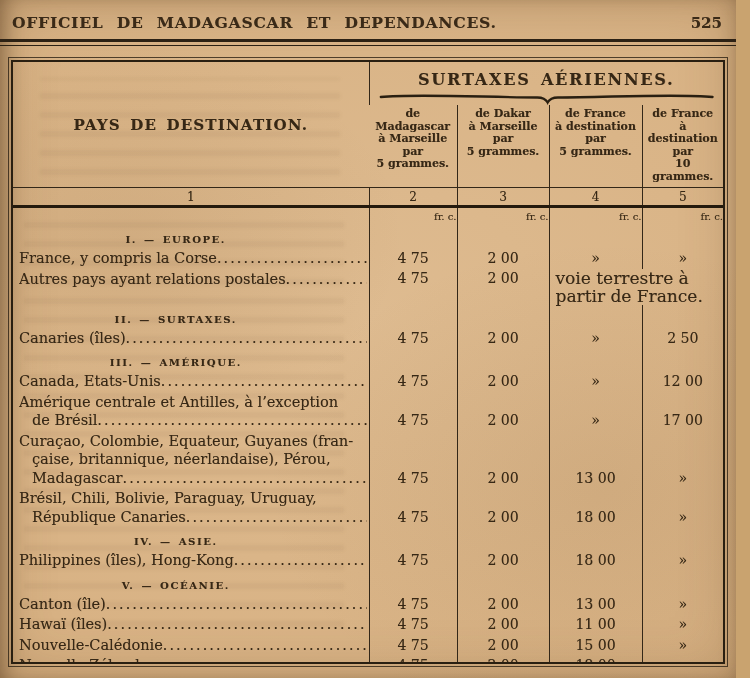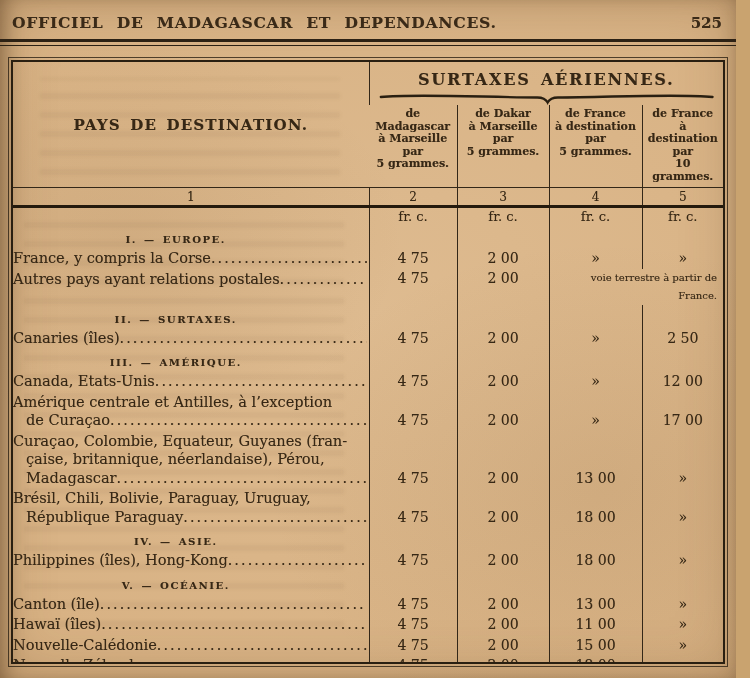--- a/index.html
+++ b/index.html
@@ -27,30 +27,30 @@
   table{width:100%;height:100%;border-collapse:collapse;table-layout:fixed;color:#3627156;}
   table{color:#362715;}
   th,td{border-left:1.5px solid #332718;padding:0;}
   th:first-child,td:first-child{border-left:none;}
 
   th.pays{width:356px;font-size:15px;font-weight:bold;letter-spacing:1.2px;word-spacing:3px;text-align:center;vertical-align:middle;}
   th.surtaxes{font-weight:bold;font-size:16px;letter-spacing:1.8px;word-spacing:3px;text-align:center;padding-top:8px;vertical-align:top;}
   .brace-wrap{display:block;margin:3px auto 0;width:96%;height:13px;}
   th.desc{font-size:11px;font-weight:bold;line-height:12.5px;text-align:center;vertical-align:top;padding:3px 1px 4px;}
   td.num{font-size:12px;text-align:center;height:17px;border-top:1.5px solid #332718;border-bottom:3.5px solid #241a0d;vertical-align:middle;}
-  td.unit{font-size:13px;text-align:center;height:17px;vertical-align:middle;}
-
-  td.label-cell{font-size:14.5px;text-align:left;padding:1px 2px 1px 0;vertical-align:bottom;}
+  td.unit{font-size:10px;text-align:right;height:17px;vertical-align:middle;}
+
+  td.label-cell{font-size:14.5px;text-align:left;padding:1px 2px 1px 6px;vertical-align:bottom;}
   .lab-line{display:flex;align-items:baseline;white-space:nowrap;overflow:hidden;line-height:18.5px;}
   .lab-line.cont{padding-left:13px;}
   .dots{flex:1 1 auto;overflow:hidden;white-space:nowrap;min-width:8px;}
   .dots::after{content:"....................................................................................";letter-spacing:2.2px;font-size:14px;}
   td.val{font-size:14px;text-align:center;vertical-align:bottom;line-height:18.5px;padding-bottom:1px;white-space:pre;}
   tr.has-note td{vertical-align:top;}
-  td.note-cell{font-size:10px;text-align:right;line-height:18px;padding:0 6px;vertical-align:top;}
+  td.note-cell{font-size:17px;text-align:left;line-height:18px;padding:0 6px;vertical-align:top;}
   tr.section td.sec-label{font-size:10px;font-weight:bold;letter-spacing:1.6px;word-spacing:2px;text-align:center;padding:9px 30px 3px 0;vertical-align:bottom;}
   .ink{text-shadow:.3px .3px 0 rgba(54,39,21,.35);}
 </style>
 </head>
 <body>
 
 <div class="page">
   <div class="bleed b1"></div>
   <div class="bleed b2"></div>
 
@@ -189,21 +189,21 @@
               <td class="val ink">2 00</td>
               <td class="val ink">»</td>
               <td class="val ink">12 00</td>
             </tr>
             <tr>
               <td class="label-cell ink">
                 <div class="lab-line">
                   <span class="lab-text">Amérique centrale et Antilles, à l’exception</span>
                 </div>
                 <div class="lab-line cont">
-                  <span class="lab-text">de Curaçao</span>
+                  <span class="lab-text">de Brésil</span>
                   <span class="dots"></span>
                 </div>
               </td>
               <td class="val ink">4 75</td>
               <td class="val ink">2 00</td>
               <td class="val ink">»</td>
               <td class="val ink">17 00</td>
             </tr>
             <tr>
               <td class="label-cell ink">
@@ -222,21 +222,21 @@
               <td class="val ink">2 00</td>
               <td class="val ink">13 00</td>
               <td class="val ink">»</td>
             </tr>
             <tr>
               <td class="label-cell ink">
                 <div class="lab-line">
                   <span class="lab-text">Brésil, Chili, Bolivie, Paraguay, Uruguay,</span>
                 </div>
                 <div class="lab-line cont">
-                  <span class="lab-text">République Paraguay</span>
+                  <span class="lab-text">République Canaries</span>
                   <span class="dots"></span>
                 </div>
               </td>
               <td class="val ink">4 75</td>
               <td class="val ink">2 00</td>
               <td class="val ink">18 00</td>
               <td class="val ink">»</td>
             </tr>
             <tr class="section">
               <td class="sec-label ink">IV. — ASIE.</td>

